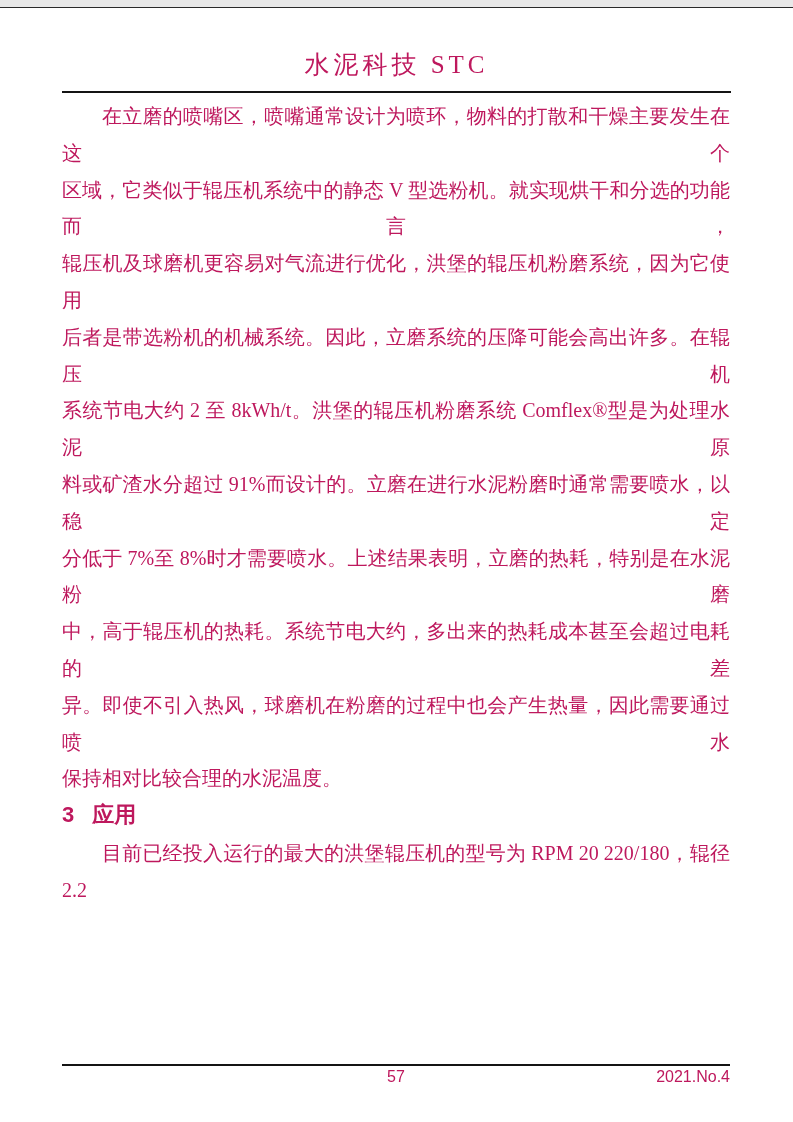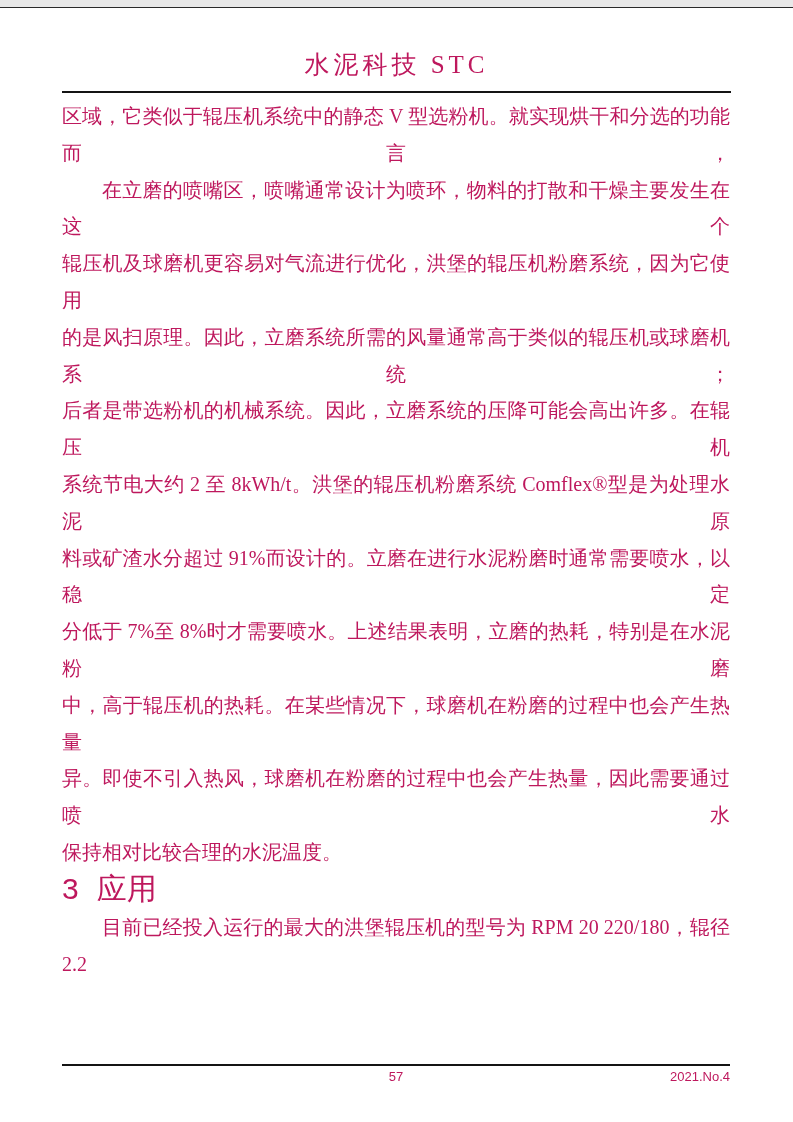--- a/index.html
+++ b/index.html
@@ -41,38 +41,38 @@
     text-align: justify;
     text-align-last: justify;
     text-justify: inter-character;
     white-space: normal;
   }
   .line.first { text-indent: 2em; }
   .line.last { text-align-last: left; }
   .section-heading {
     margin: 3px 0 5px 0;
     line-height: 30px;
-    font-size: 30px;
-    font-weight: normal;
+    font-size: 22px;
+    font-weight: bold;
     font-family: "Liberation Sans", "DejaVu Sans", sans-serif;
   }
   .section-heading .h-num { margin-right: 18px; }
   .footer {
     position: absolute;
     top: 1057px;
     left: 62px;
     right: 63px;
   }
   .footer-rule { border-bottom: 2px solid #141414; }
   .footer-row {
     position: relative;
     margin-top: 2px;
     height: 18px;
     font-family: "Liberation Sans", "DejaVu Sans", sans-serif;
-    font-size: 13px;
+    font-size: 16px;
     line-height: 18px;
   }
   .page-number {
     display: block;
     text-align: center;
   }
   .issue {
     position: absolute;
     right: 0;
     top: 0;
@@ -84,31 +84,30 @@
 <div class="page">
   <div class="scan-edge"></div>
 
   <div class="header">
     <div class="journal-title">水泥科技 STC</div>
     <div class="header-rule"></div>
   </div>
 
   <div class="doc" id="doc-body">
       <div class="para">
+        <div class="line first">在立磨的喷嘴区，喷嘴通常设计为喷环，物料的打散和干燥主要发生在这个</div>
         <div class="line">区域，它类似于辊压机系统中的静态 V 型选粉机。就实现烘干和分选的功能而言，</div>
-        <div class="line first">在立磨的喷嘴区，喷嘴通常设计为喷环，物料的打散和干燥主要发生在这个</div>
         <div class="line">辊压机及球磨机更容易对气流进行优化，洪堡的辊压机粉磨系统，因为它使用</div>
-        <div class="line">的是风扫原理。因此，立磨系统所需的风量通常高于类似的辊压机或球磨机系统；</div>
         <div class="line">后者是带选粉机的机械系统。因此，立磨系统的压降可能会高出许多。在辊压机</div>
       </div>
       <div class="para">
         <div class="line">系统节电大约 2 至 8kWh/t。洪堡的辊压机粉磨系统 Comflex®型是为处理水泥原</div>
         <div class="line">料或矿渣水分超过 91%而设计的。立磨在进行水泥粉磨时通常需要喷水，以稳定</div>
         <div class="line">分低于 7%至 8%时才需要喷水。上述结果表明，立磨的热耗，特别是在水泥粉磨</div>
-        <div class="line">中，高于辊压机的热耗。在某些情况下，球磨机在粉磨的过程中也会产生热量</div>
+        <div class="line">中，高于辊压机的热耗。系统节电大约，多出来的热耗成本甚至会超过电耗的差</div>
         <div class="line">异。即使不引入热风，球磨机在粉磨的过程中也会产生热量，因此需要通过喷水</div>
         <div class="line last">保持相对比较合理的水泥温度。</div>
       </div>
       <div class="section-heading"><span class="h-num">3</span><span>应用</span></div>
       <div class="para">
         <div class="line first">目前已经投入运行的最大的洪堡辊压机的型号为 RPM 20 220/180，辊径 2.2</div>
       </div>
     </div>
 
   <div class="footer">

